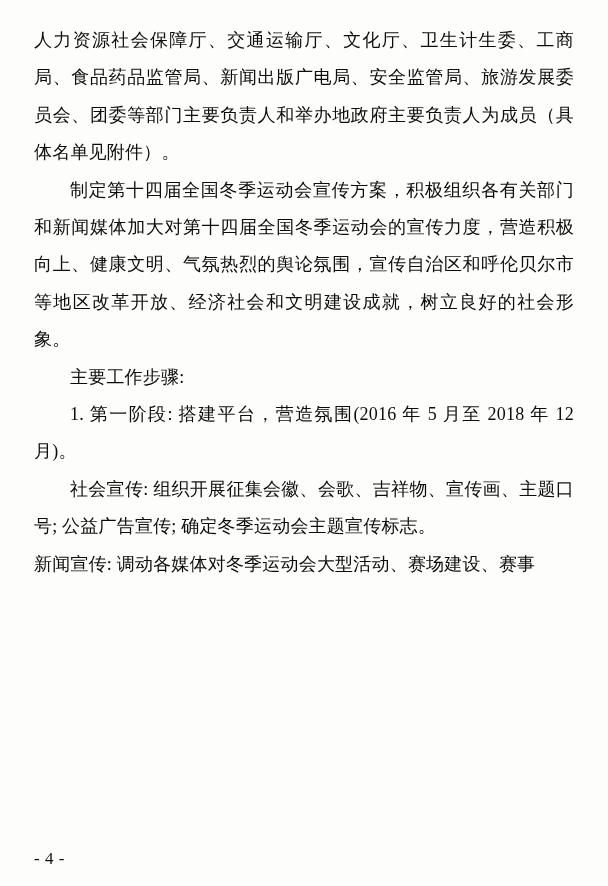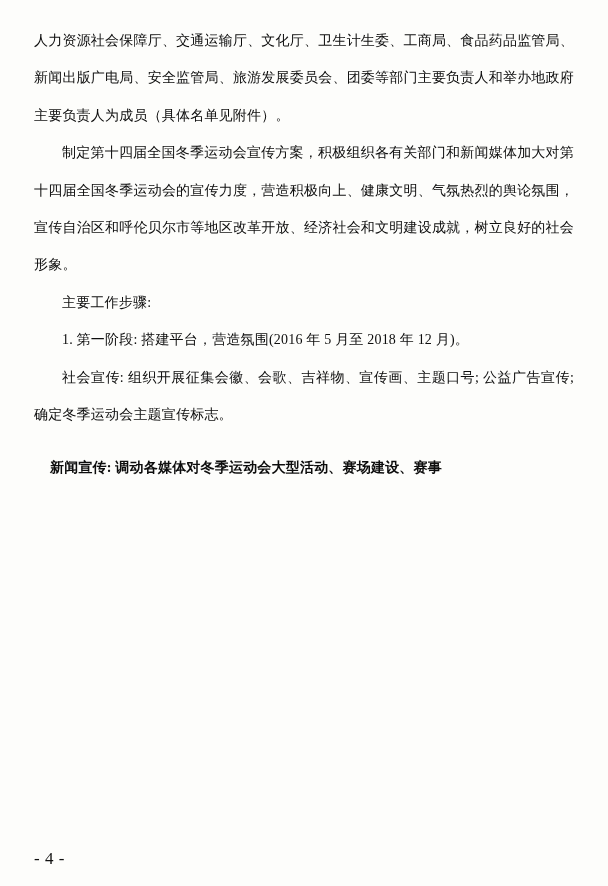--- a/index.html
+++ b/index.html
@@ -16,38 +16,37 @@
   }
   .page {
     position: relative;
     width: 608px;
     height: 886px;
     box-sizing: border-box;
     padding: 22px 34px 0 34px;
     background: #fdfdfb;
   }
   .body-text {
-    font-size: 14px;
+    font-size: 18px;
     line-height: 37.4px;
     text-align: justify;
     text-justify: inter-ideograph;
     letter-spacing: 0.2px;
   }
   .para {
     margin: 0;
     text-indent: 0;
   }
   .para-indent {
     margin: 0;
     text-indent: 2em;
   }
   .hang {
-    margin: 16px;
+    margin: 0;
     text-indent: 0;
-    font-weight: bold;
   }
   .footer {
     position: absolute;
     left: 34px;
     bottom: 16px;
     font-size: 17px;
     line-height: 22px;
     color: #111;
     letter-spacing: 0.5px;
   }

